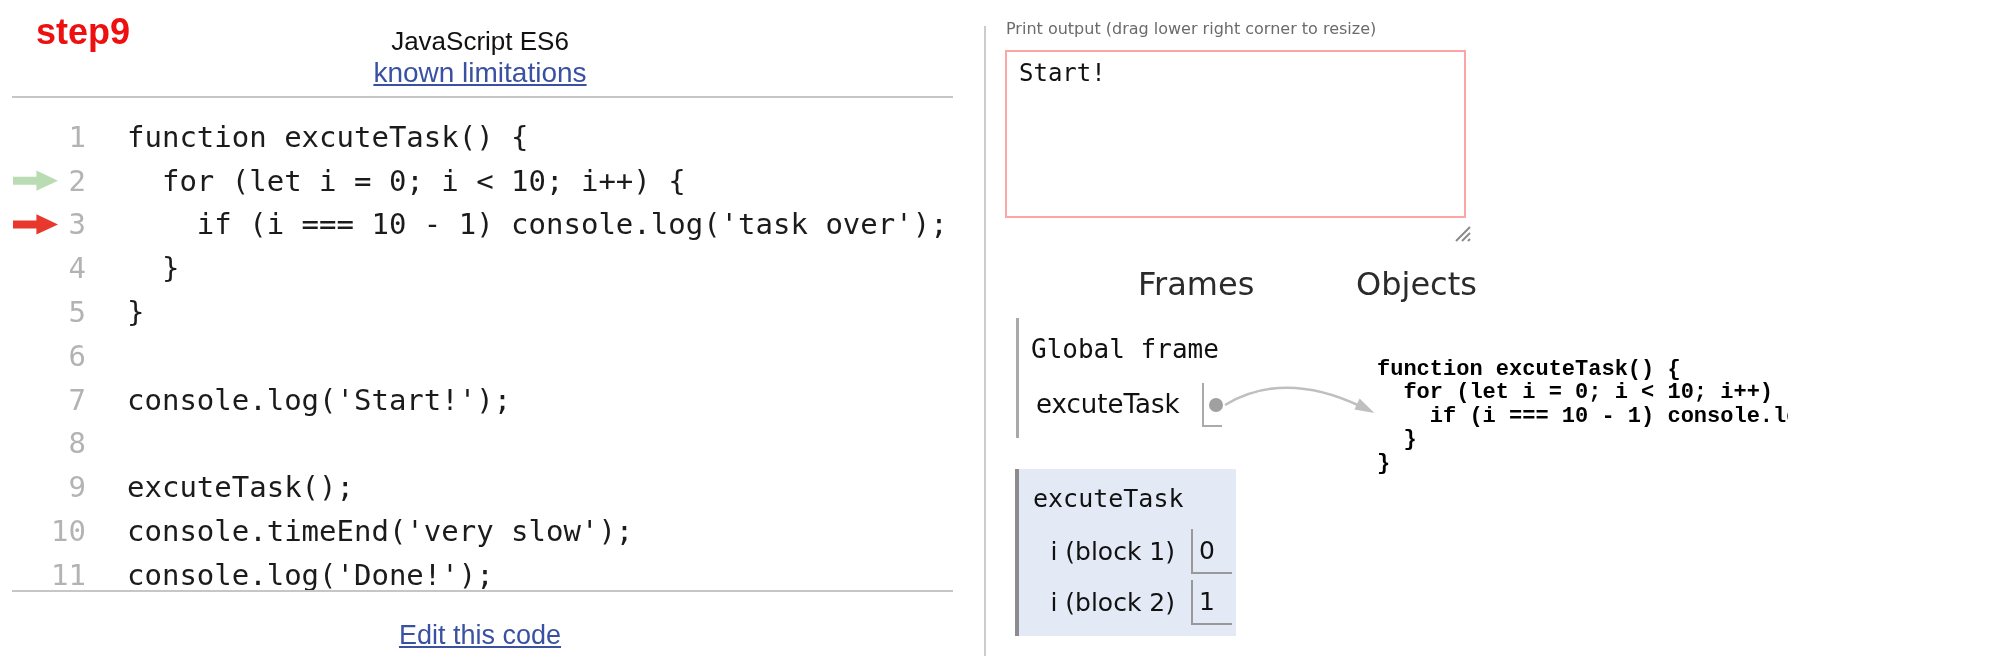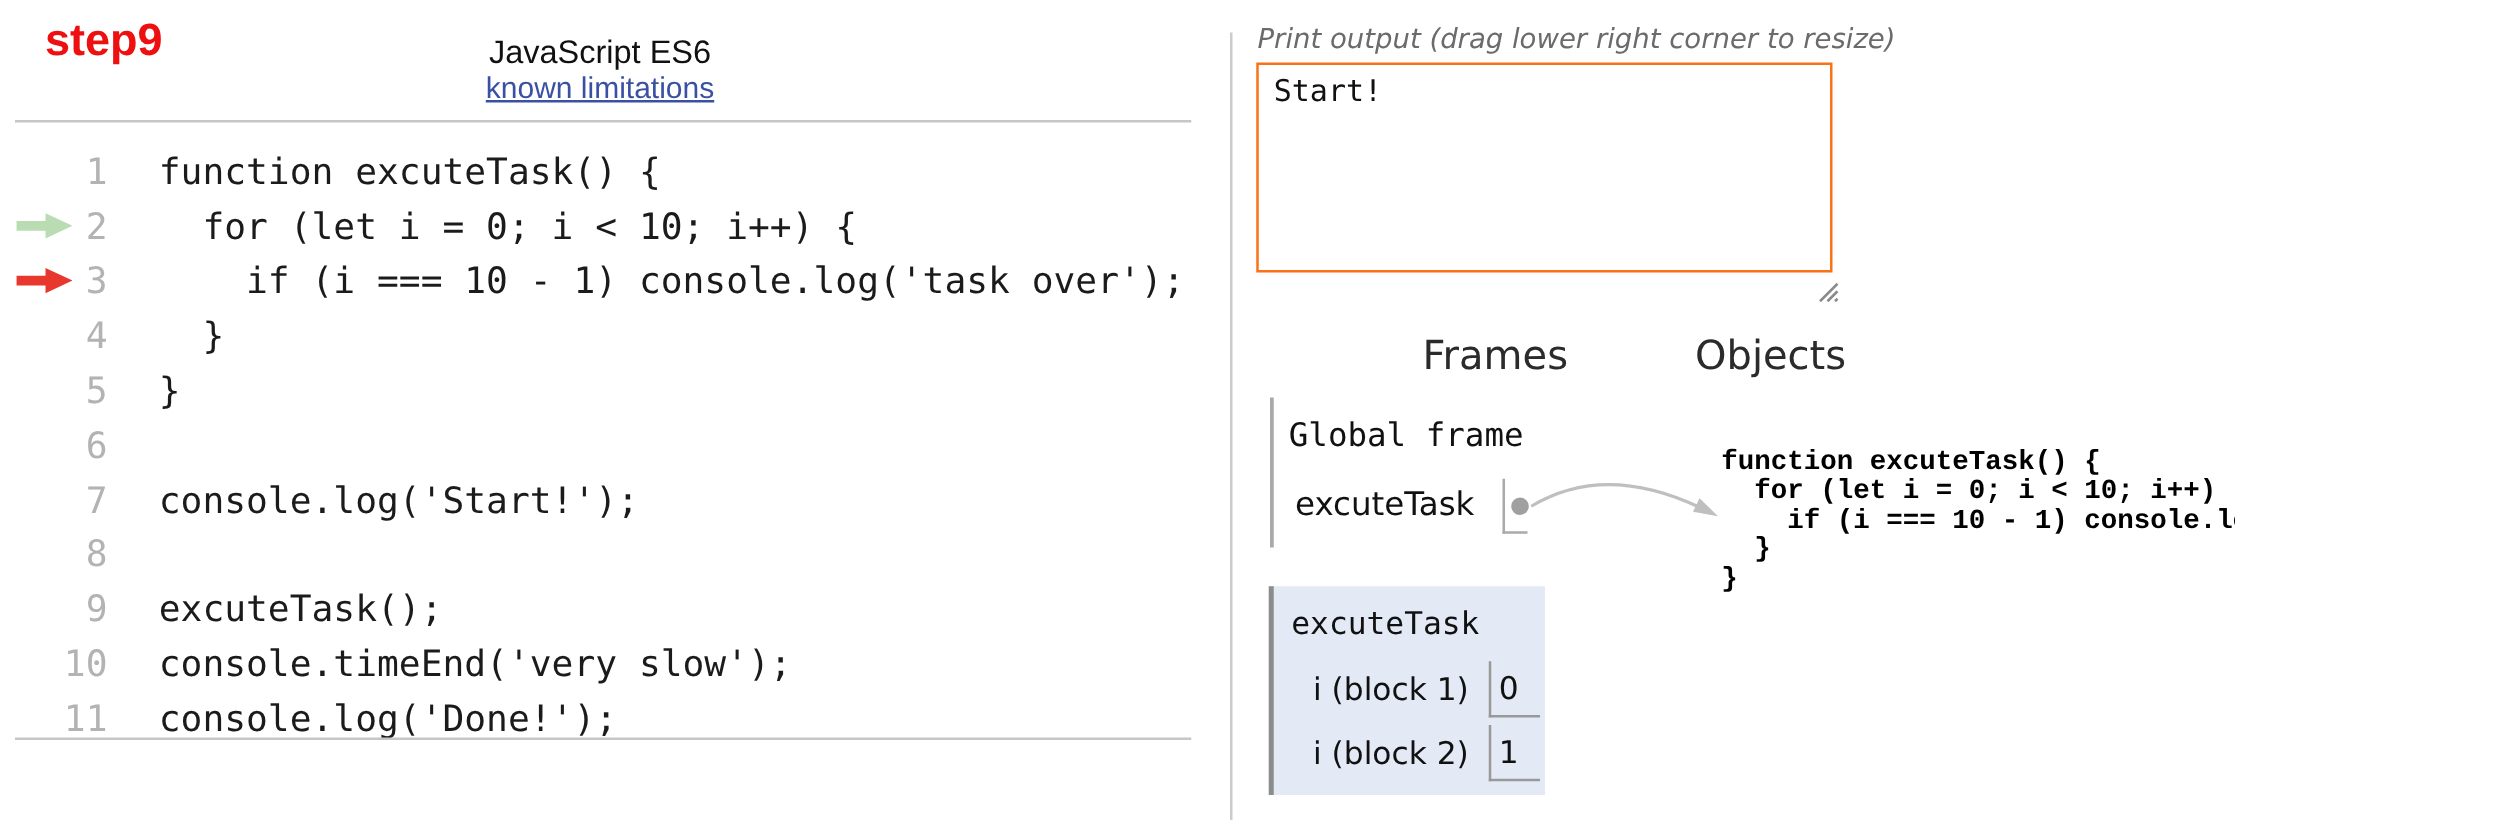--- a/index.html
+++ b/index.html
@@ -5,21 +5,21 @@
   html,body{margin:0;padding:0;background:#fff;}
   .stage{position:relative;width:1788px;height:660px;background:#ffffff;overflow:hidden;
          font-family:"Liberation Sans",sans-serif;}
 
   
   .step-label{position:absolute;left:36px;top:11px;font-size:36px;font-weight:bold;
               color:#ee1010;font-family:"Liberation Sans",sans-serif;}
   .lang-title{position:absolute;left:0;top:26px;width:960px;text-align:center;
               font-size:26px;color:#111;}
   .limitations-wrap{position:absolute;left:0;top:57px;width:960px;text-align:center;}
-  .blue-link{color:#3a51a3;text-decoration:underline;font-size:24px;cursor:pointer;}
+  .blue-link{color:#3a51a3;text-decoration:underline;font-size:28px;cursor:pointer;}
   .hrule{position:absolute;left:12px;width:941px;height:2px;background:#c6c6c6;}
   .hr-top{top:96px;} .hr-bottom{top:590px;}
 
   .code-rows{position:absolute;left:0;top:115px;width:960px;}
   .code-row{position:relative;height:43.8px;display:flex;align-items:center;}
   .line-no{width:86px;text-align:right;flex:none;
            font-family:"DejaVu Sans Mono",monospace;font-size:29px;color:#b3b3b3;}
   .code-text{margin-left:41px;font-family:"DejaVu Sans Mono",monospace;font-size:29px;
              color:#1b1b1b;white-space:pre;}
   .gutter-arrow{position:absolute;left:13px;top:50%;transform:translateY(-50%);
@@ -28,24 +28,24 @@
   .gutter-arrow.prev{display:block;background:#b9dcb2;}
   .gutter-arrow.curr{display:block;background:#e8382d;}
 
   .edit-wrap{position:absolute;left:0;top:620px;width:960px;text-align:center;}
   .edit-wrap a{font-size:27px;}
 
   
   .divider{position:absolute;left:984px;top:26px;width:2px;height:630px;background:#cccccc;}
 
   
-  .out-label{position:absolute;left:1006px;top:19px;font-size:22px;color:#6b6b6b;
-             font-family:"DejaVu Sans",sans-serif;font-style:italic;}
+  .out-label{position:absolute;left:1006px;top:19px;font-size:16px;color:#6b6b6b;
+             font-family:"DejaVu Sans",sans-serif;}
   .out-box{position:absolute;left:1005px;top:50px;width:461px;height:168px;
-           border:2px solid #f97316;box-sizing:border-box;background:#fff;
+           border:2px solid #fca5a5;box-sizing:border-box;background:#fff;
            padding:7px 12px;font-family:"DejaVu Sans Mono",monospace;font-size:24px;
            color:#111;white-space:pre;overflow:hidden;resize:none;}
   .resize-grip{position:absolute;left:1452px;top:223px;width:20px;height:20px;cursor:nwse-resize;}
 
   .viz-header{position:absolute;top:265px;font-size:32px;color:#2b2b2b;
               font-family:"DejaVu Sans",sans-serif;}
   .frames-header{left:1138px;} .objects-header{left:1356px;}
 
   .global-frame-rule{position:absolute;left:1016px;top:318px;width:3px;height:120px;background:#a9a9a9;}
   .gf-title{position:absolute;left:1031px;top:334px;font-family:"DejaVu Sans Mono",monospace;
@@ -151,20 +151,23 @@
       </div>
 
       <div class="code-row">
 
         <span class="line-no">11</span>
         <span class="code-text">console.log('Done!');</span>
       </div>
     </div>
 
   <div class="hrule hr-bottom"></div>
+  <div class="edit-wrap">
+    <a class="blue-link">Edit this code</a>
+  </div>
 
   <div class="divider"></div>
 
   <div class="out-label">Print output (drag lower right corner to resize)</div>
   <div class="out-box">Start!</div>
   <svg class="resize-grip" width="20" height="20" viewBox="0 0 20 20">
     <g stroke="#8a8a8a" stroke-width="2">
       <line x1="4" y1="18" x2="18" y2="4"></line>
       <line x1="10" y1="18" x2="18" y2="10"></line>
       <line x1="16" y1="18" x2="18" y2="16"></line>

